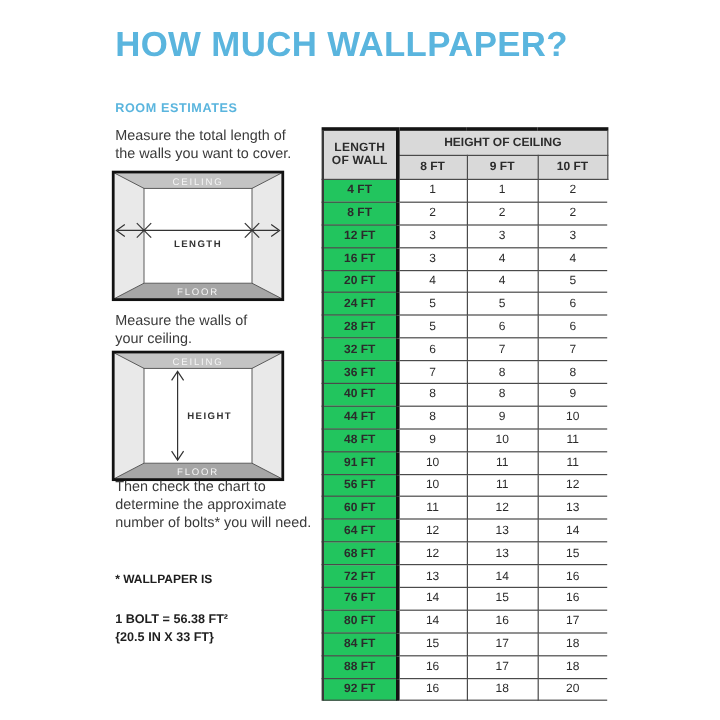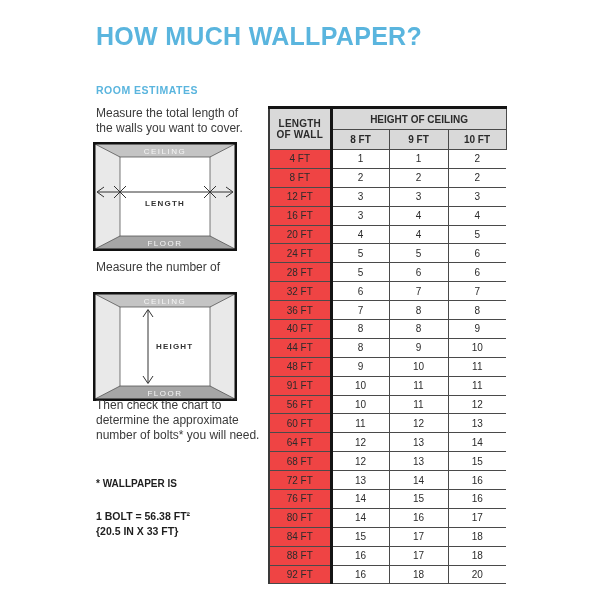--- a/index.html
+++ b/index.html
@@ -1,19 +1,19 @@
 <!DOCTYPE html>
 <html><head>
 <meta charset="utf-8">
 <style>
   html,body { margin:0; padding:0; background:#ffffff; }
   body { width:600px; height:600px; font-family:"Liberation Sans", sans-serif; }
   .page { position:relative; width:600px; height:600px; background:#fff; overflow:hidden; }
 
-  .title { position:absolute; left:96px; top:22px; font-size:25px; font-weight:bold;
+  .title { position:absolute; left:96px; top:22px; font-size:29px; font-weight:bold;
            color:#5ab5de; letter-spacing:0.3px; }
 
   .section-heading { font-size:10.5px; font-weight:bold; color:#5ab5de; letter-spacing:0.5px; }
   .room-heading { position:absolute; left:96px; top:84px; }
   .table-heading { position:absolute; left:268px; top:84px; width:237px; text-align:center;margin-top:28px; }
 
   .body-text { font-size:12px; color:#3a3a3a; line-height:15px; }
   .para1 { position:absolute; left:96px; top:106px; }
   .para2 { position:absolute; left:96px; top:260px; }
   .para3 { position:absolute; left:96px; top:398px; }
@@ -30,22 +30,22 @@
   table.bolts { position:absolute; left:268px; top:106px; width:237px;
                 border-collapse:collapse; table-layout:fixed;
                 border-top:3px solid #141414; border-left:2px solid #3a3a3a; }
   table.bolts th, table.bolts td { padding:0; font-size:10px; color:#2b2b2b;
                 text-align:center; vertical-align:middle; line-height:1.1; }
   thead th { background:#d9d9d9; border:1px solid #4a4a4a; font-weight:bold; }
   thead tr.group-row { height:22px; }
   thead tr.sub-row { height:20px; }
   th.length-header { border-right:3px solid #141414; font-size:10px; letter-spacing:0.2px; }
   tbody tr { height:18.9px; }
-  tbody th { background:#ef4444; border:1px solid #4a4a4a; border-right:3px solid #141414;
-             font-weight:normal; }
+  tbody th { background:#22c55e; border:1px solid #4a4a4a; border-right:3px solid #141414;
+             font-weight:bold; }
   tbody td { background:#ffffff; border:1px solid #4a4a4a; font-weight:normal; }
   tbody td:last-child { border-right:0; }
 
   svg text { font-family:"Liberation Sans", sans-serif; }
   .diag-wall-label { font-size:8px; fill:#f5f5f5; letter-spacing:1.5px; }
   .diag-measure-label { font-size:8px; fill:#333; letter-spacing:1.2px; font-weight:bold; }
 </style>
 </head>
 <body>
 
@@ -81,21 +81,22 @@
       <line x1="21" y1="44" x2="33" y2="56"></line>
       <line x1="21" y1="56" x2="33" y2="44"></line>
       <line x1="111" y1="44" x2="123" y2="56"></line>
       <line x1="111" y1="56" x2="123" y2="44"></line>
     </g>
     <text class="diag-measure-label" x="72" y="64" text-anchor="middle">LENGTH</text>
     <rect x="1.25" y="1.25" width="141.5" height="106.5" fill="none" stroke="#111" stroke-width="2.5"></rect>
   </svg>
 
   <div class="body-text para2">
-    <div>Measure the number of</div>
+    <div>Measure the walls of</div>
+    <div>your ceiling.</div>
   </div>
 
   <svg class="diagram2" width="144" height="109" viewBox="0 0 144 109">
     <rect x="2" y="2" width="140" height="105" fill="#e9e9e9"></rect>
     <polygon points="2,2 142,2 117,15 27,15" fill="#c4c4c4"></polygon>
     <polygon points="2,107 142,107 117,94 27,94" fill="#a6a6a6"></polygon>
     <rect x="27" y="15" width="90" height="79" fill="#ffffff"></rect>
     <g stroke="#555" stroke-width="0.8">
       <line x1="2" y1="2" x2="27" y2="15"></line>
       <line x1="142" y1="2" x2="117" y2="15"></line>

